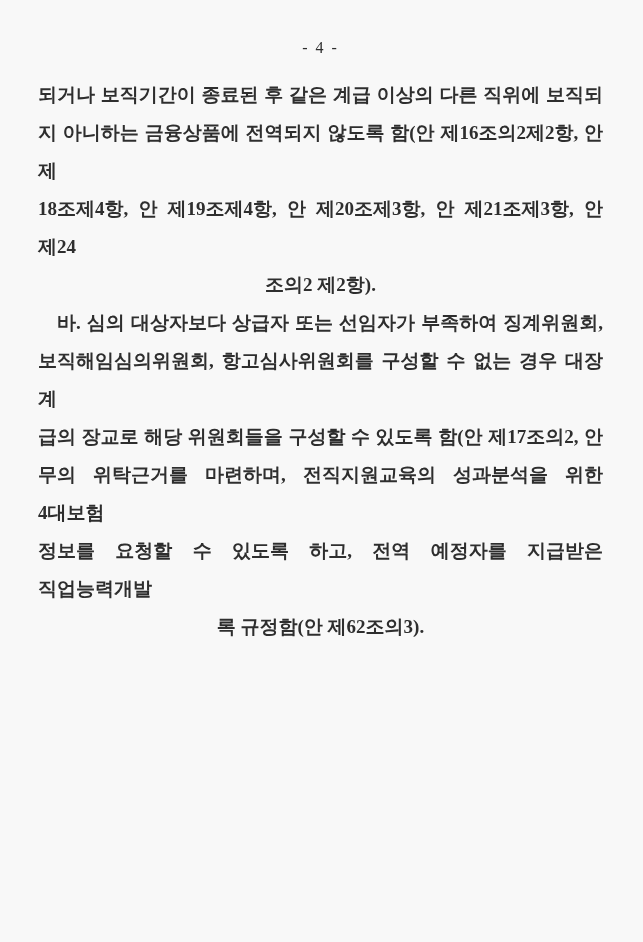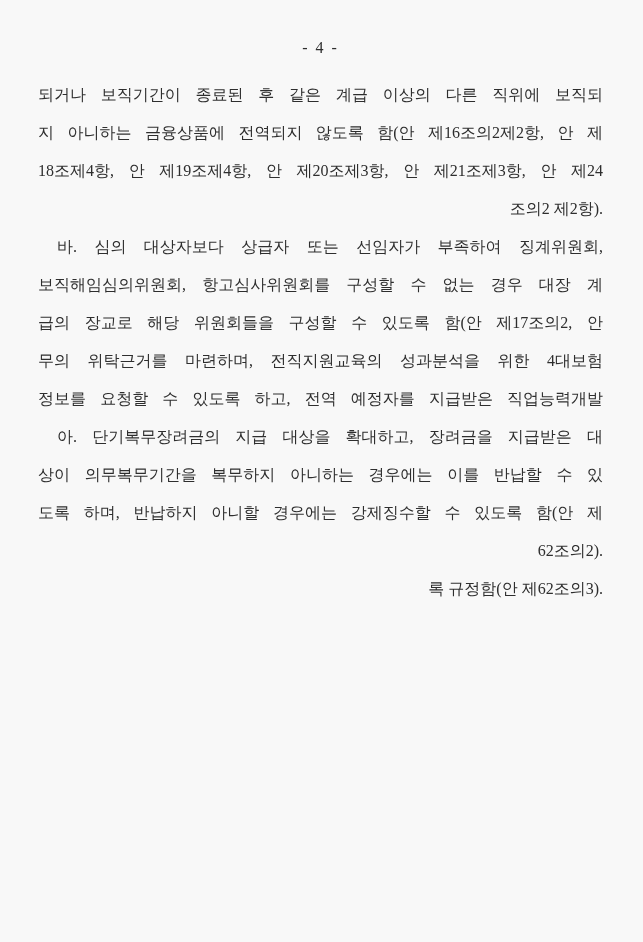--- a/index.html
+++ b/index.html
@@ -22,30 +22,31 @@
   .page-number {
     text-align: center;
     font-size: 16px;
     letter-spacing: 2px;
     color: #2e2e2e;
     height: 20px;
     line-height: 20px;
     margin-bottom: 18px;
   }
   .doc-body {
-    font-size: 16px;
+    font-size: 19px;
     line-height: 38px;
     color: #2e2e2e;
     word-break: keep-all;
+    font-weight: bold;
   }
   .paragraph {
     margin: 0;
   }
   .line {
-    text-align: right;
+    text-align: center;
     white-space: normal;
   }
   .line.fill {
     text-align: justify;
     text-align-last: justify;
     -moz-text-align-last: justify;
   }
   .line.indent {
     text-indent: 19px;
   }
@@ -65,22 +66,16 @@
       <div class="paragraph">
         <div class="line fill indent">바. 심의 대상자보다 상급자 또는 선임자가 부족하여 징계위원회,</div>
         <div class="line fill">보직해임심의위원회, 항고심사위원회를 구성할 수 없는 경우 대장 계</div>
         <div class="line fill">급의 장교로 해당 위원회들을 구성할 수 있도록 함(안 제17조의2, 안</div>
       </div>
       <div class="paragraph">
         <div class="line fill">무의 위탁근거를 마련하며, 전직지원교육의 성과분석을 위한 4대보험</div>
         <div class="line fill">정보를 요청할 수 있도록 하고, 전역 예정자를 지급받은 직업능력개발</div>
       </div>
       <div class="paragraph">
-        <div class="line fill indent">아. 단기복무장려금의 지급 대상을 확대하고, 장려금을 지급받은 대</div>
-        <div class="line fill">상이 의무복무기간을 복무하지 아니하는 경우에는 이를 반납할 수 있</div>
-        <div class="line fill">도록 하며, 반납하지 아니할 경우에는 강제징수할 수 있도록 함(안 제</div>
-        <div class="line">62조의2).</div>
-      </div>
-      <div class="paragraph">
         <div class="line">록 규정함(안 제62조의3).</div>
       </div>
     </div>
 </div>
 
 </body></html>

